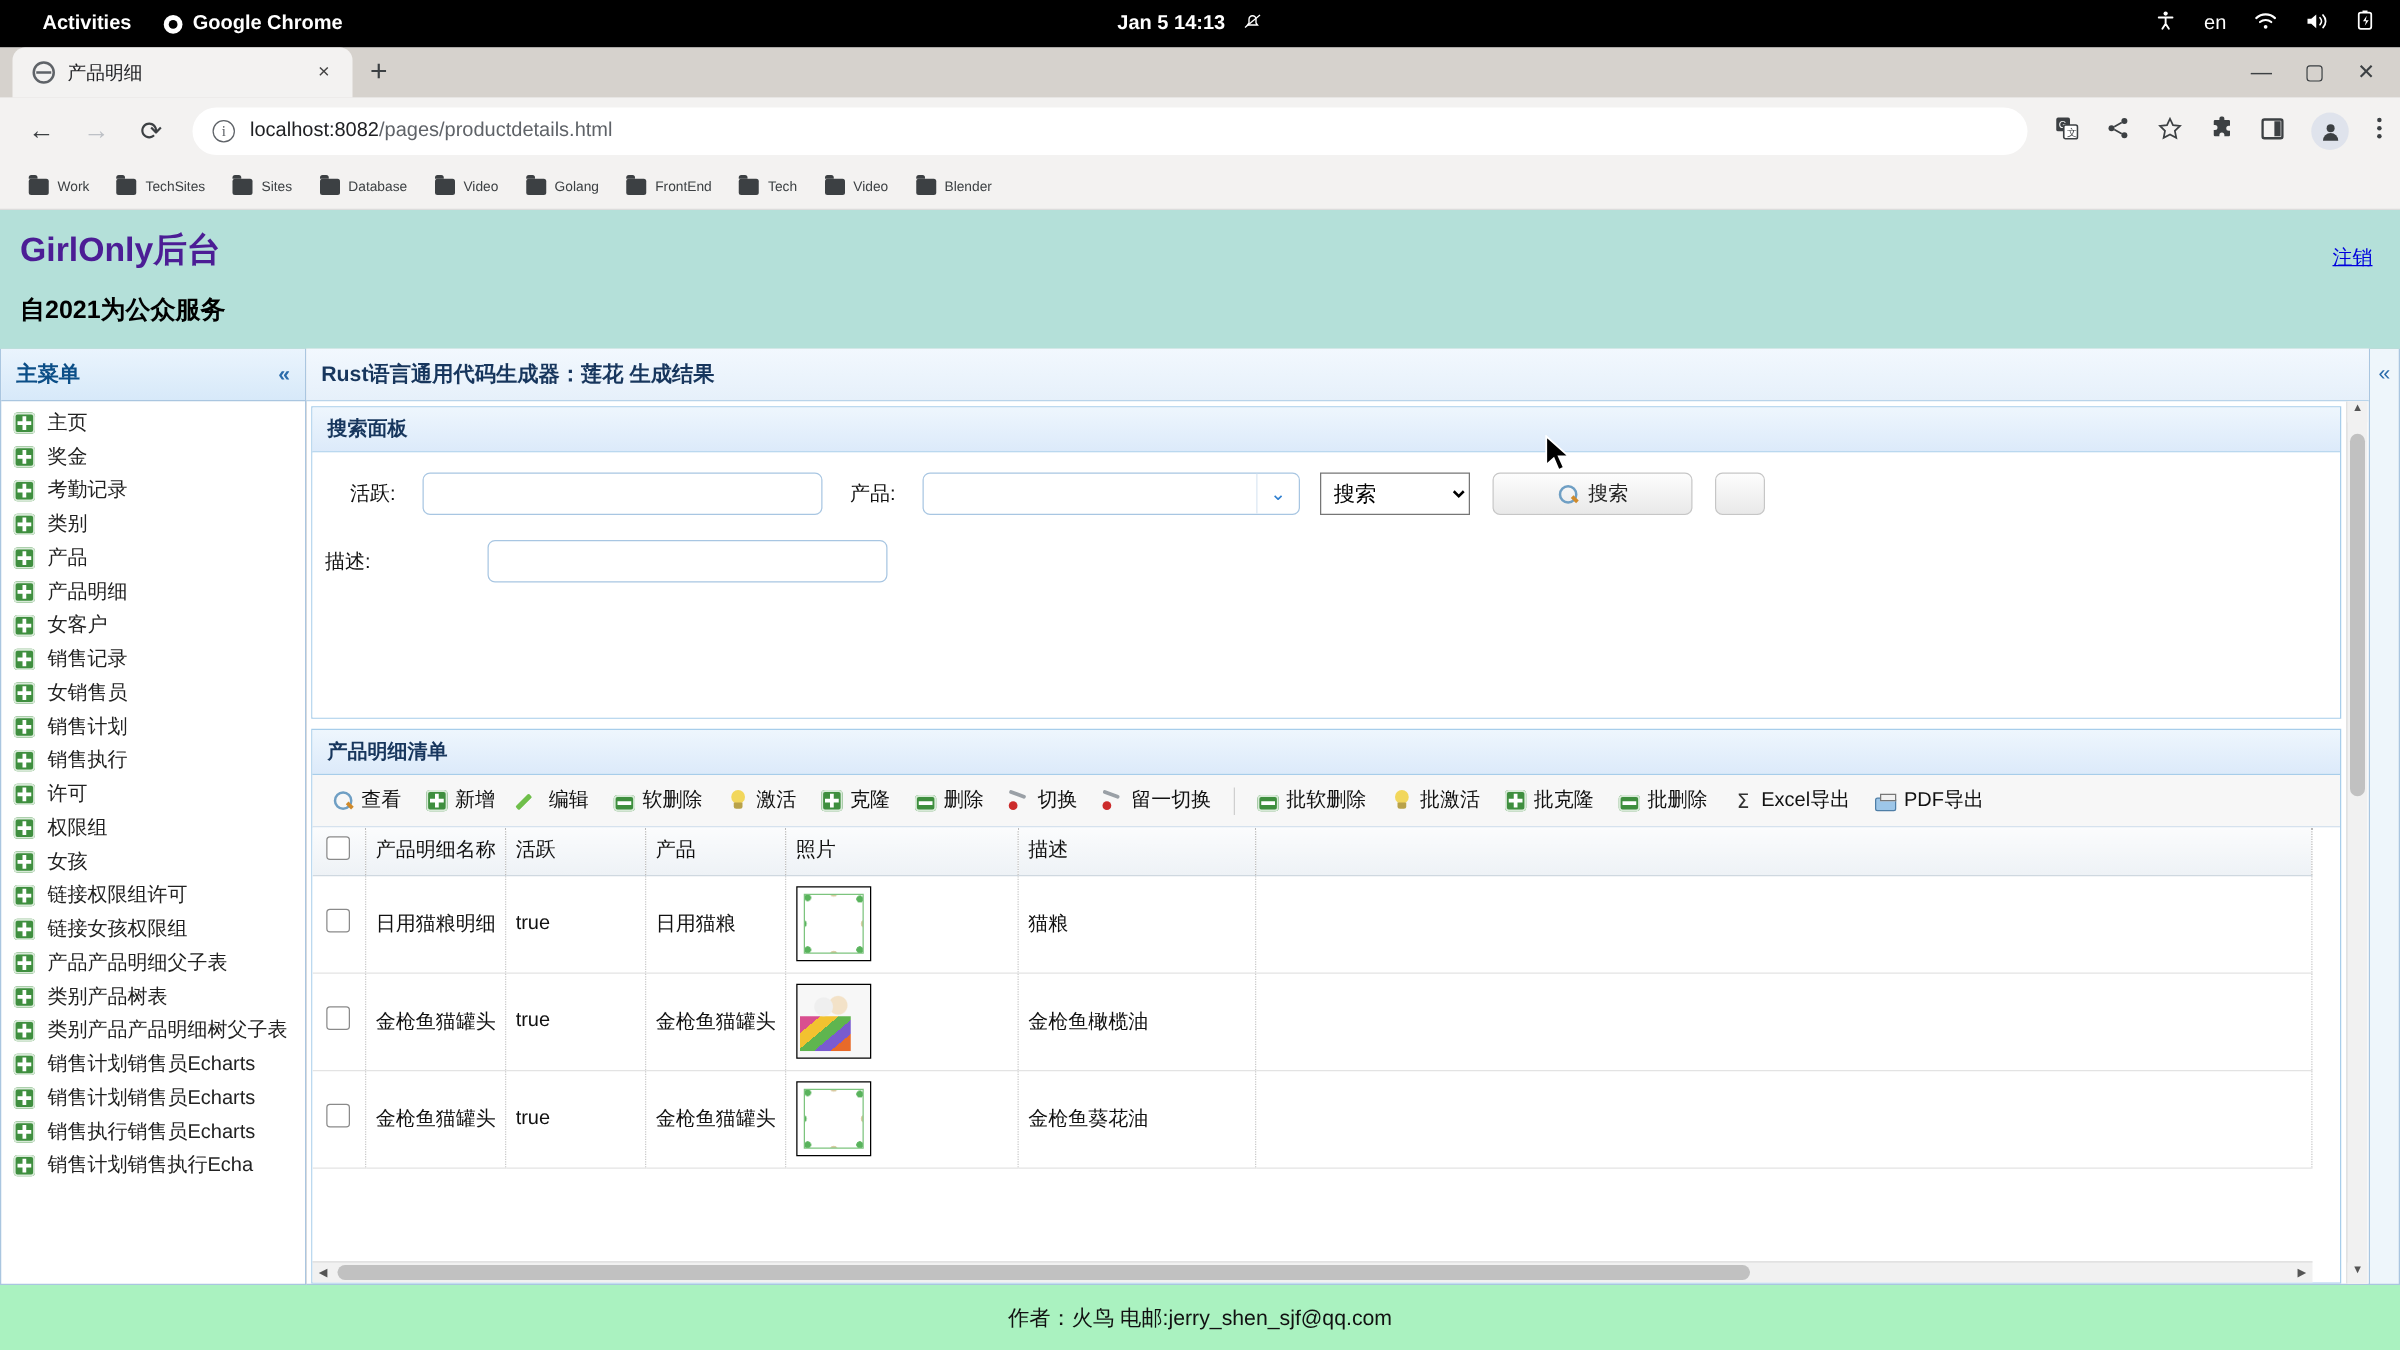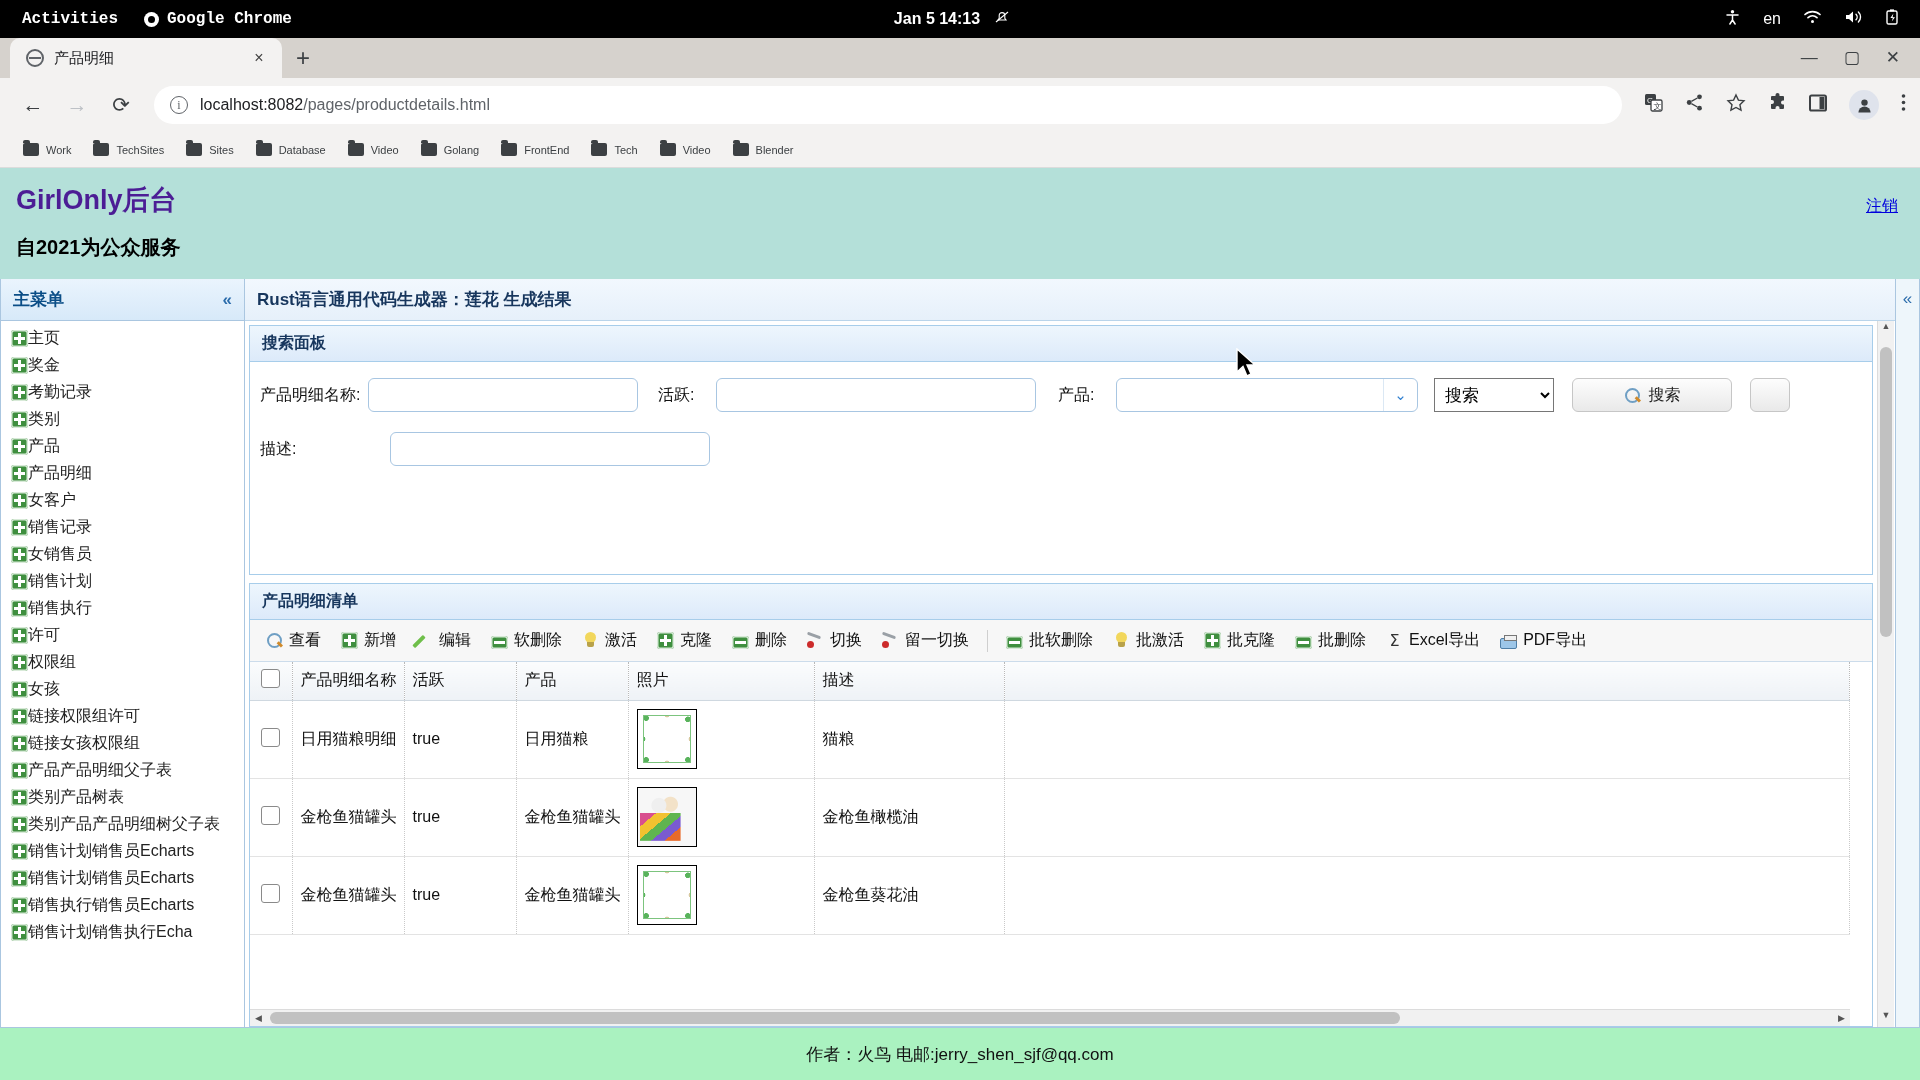--- a/index.html
+++ b/index.html
@@ -10,21 +10,21 @@
     background: #fff;
   }
 
   
   .gnome-bar {
     height: 38px; background: #000; color: #fff;
     display: flex; align-items: center;
     font-size: 16px; font-weight: bold;
     position: relative;
   }
-  .gnome-left { display: flex; align-items: center; gap: 26px; padding-left: 22px; font-family: Liberation Mono, monospace; }
+  .gnome-left { display: flex; align-items: center; gap: 26px; padding-left: 34px; }
   .gnome-app { display: flex; align-items: center; gap: 8px; }
   .chrome-dot {
     width: 15px; height: 15px; border-radius: 50%;
     background: #fff;
     display: inline-block; position: relative;
   }
   .chrome-dot::after {
     content:""; position:absolute; left:4px; top:4px;
     width:7px; height:7px; border-radius:50%; background:#000;
   }
@@ -134,21 +134,21 @@
   }
   .sidebar-head {
     background: linear-gradient(#eaf4fd,#d7e9f9);
     border-bottom:1px solid #aac6e0;
     padding: 9px 12px; display:flex; align-items:center; justify-content:space-between;
     font-weight:bold; color:#0b4e87; font-size:17px;
   }
   .collapse-ico { color:#2b6cab; font-size:17px; cursor:pointer;}
   .sidebar-list { flex:1; overflow:hidden; padding-top: 4px;}
   .menu-item {
-    display:flex; align-items:center; 
+    display:flex; align-items:center; gap:10px;
     padding: 3px 10px; font-size:16px; color:#222; white-space:nowrap;
     cursor:pointer;
   }
   .plus-ico {
     width:17px;height:17px;flex:none; position:relative;
     background:#3f8f3f; border-radius:3px;
     box-shadow: inset 0 0 0 1.5px #d8ead8;
   }
   .plus-ico::before, .plus-ico::after{
     content:""; position:absolute; background:#fff;
@@ -597,24 +597,20 @@
 
     <div class="main">
       <div class="main-title">Rust语言通用代码生成器：莲花   生成结果</div>
 
       <div class="scroll-area">
 
         <div class="panel">
           <div class="panel-head">搜索面板</div>
           <div class="search-body">
             <div class="form-row">
-              <div class="fld" style="width:378px">
-                <span class="fld-label" style="width:130px">产品明细名称:</span>
-                <input class="txt" style="width: 320px;" value="">
-              </div>
               <div class="fld" style="margin-left:20px; width:400px">
                 <span class="fld-label" style="width:58px">活跃:</span>
                 <input class="txt" style="width: 320px;" value="">
               </div>
               <div class="fld" style="">
                 <span class="fld-label" style="width:58px">产品:</span>
                 <span class="combo" style="width:302px">
                   <input style="width: 266px;" value="">
                   <span class="combo-arrow">⌄</span>
                 </span>

